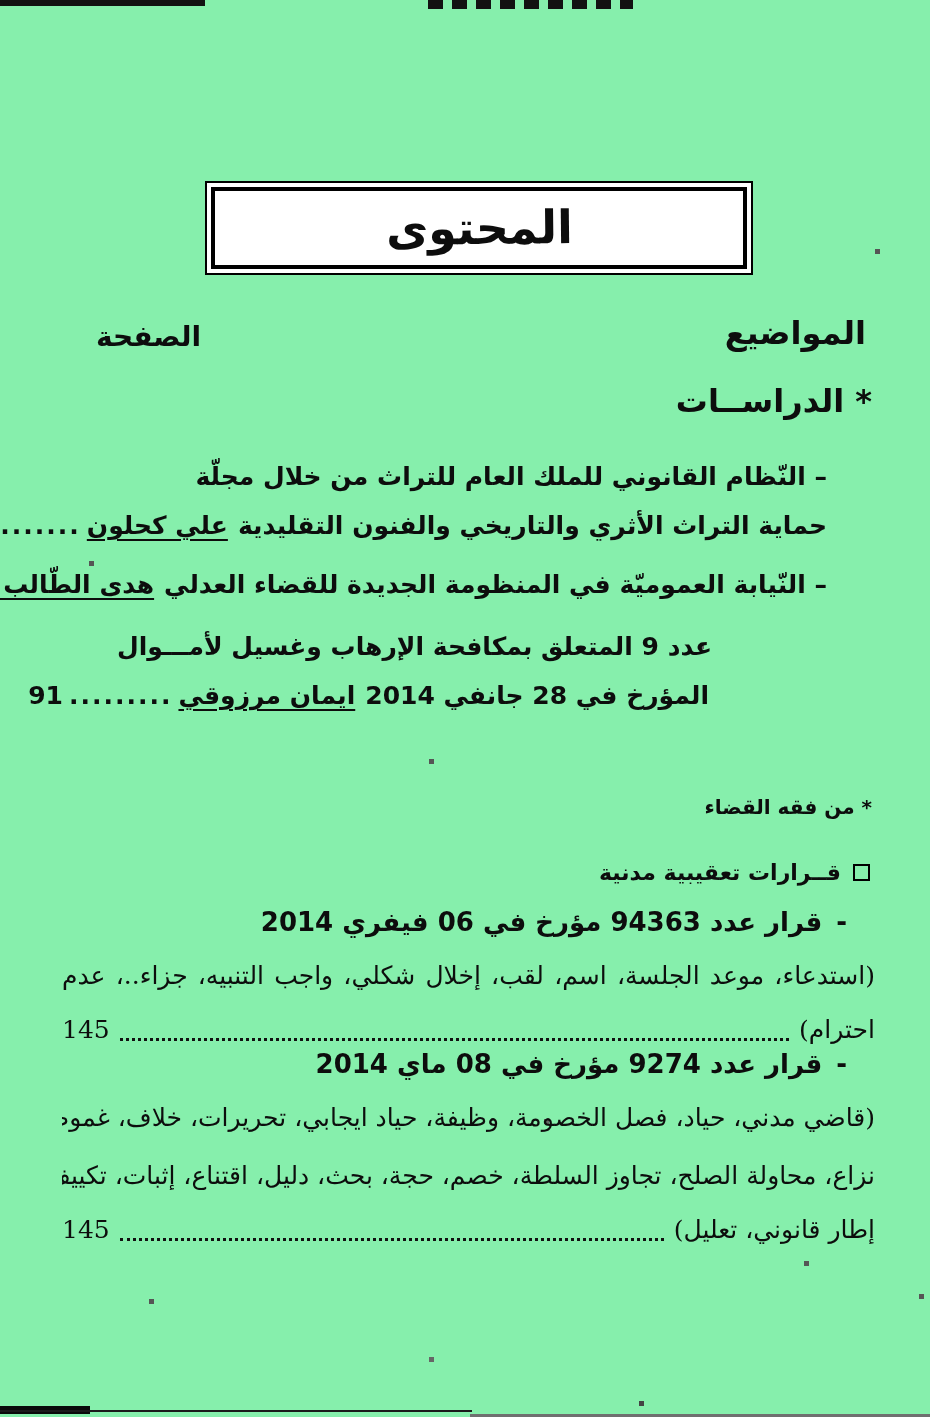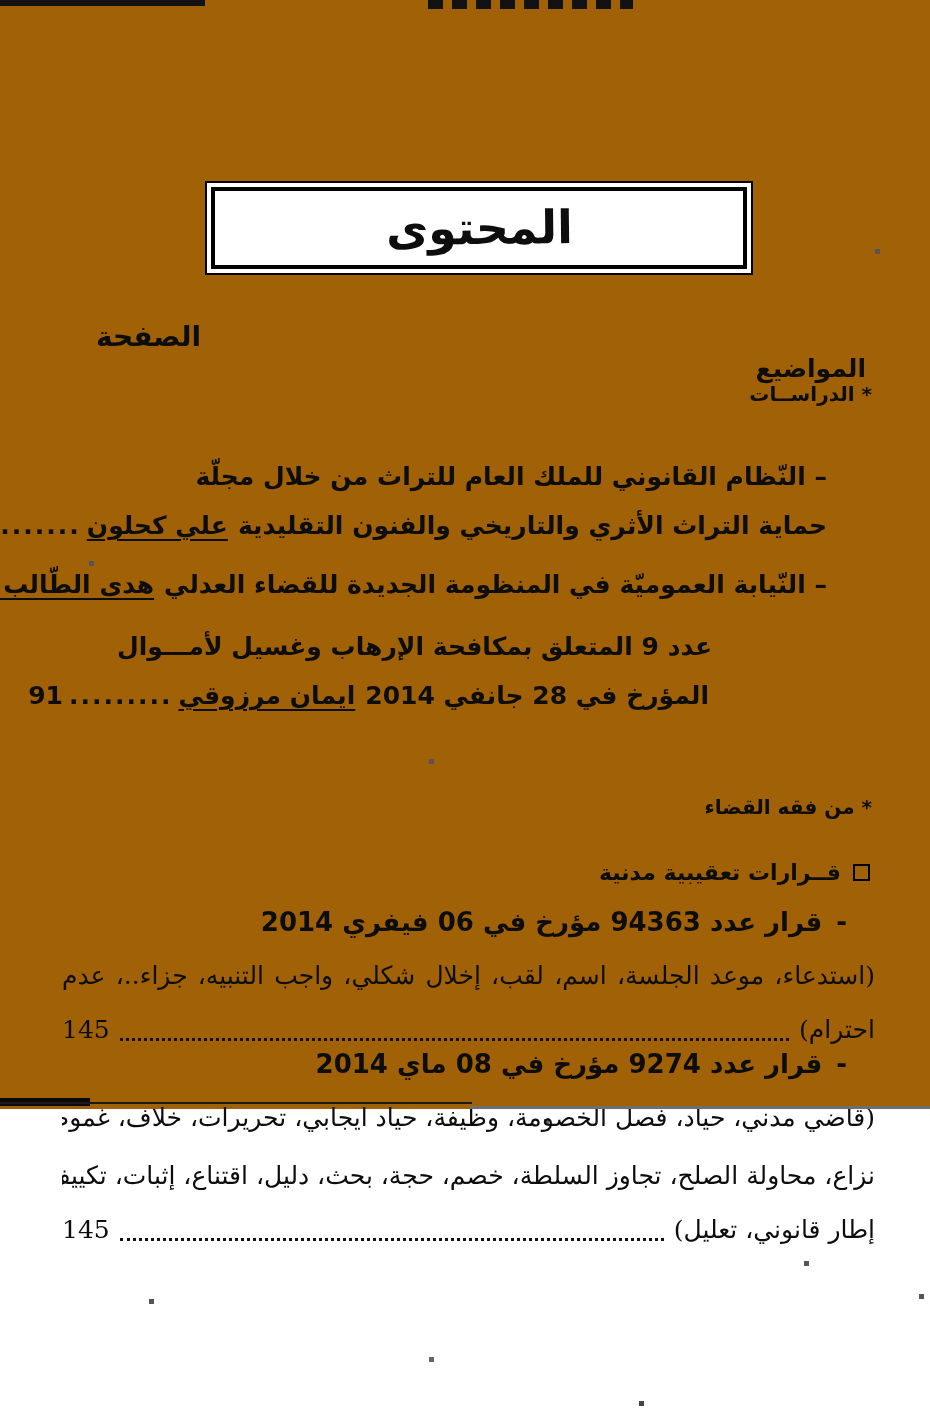--- a/index.html
+++ b/index.html
@@ -5,22 +5,22 @@
   html, body {
     margin: 0; padding: 0;
     width: 930px; height: 1417px;
     background: #ffffff;
     overflow: hidden;
     font-family: "DejaVu Sans", sans-serif;
     color: #0d0d0d;
   }
   .page {
     position: relative;
-    width: 930px; height: 1109px;
-    background: #a16207;
+    width: 930px; height: 1417px;
+    background: #86efac;
   }
   
   .top-bar-left { position:absolute; top:0; left:0; width:205px; height:6px; background:#121212; }
   .top-dashes  { position:absolute; top:0; left:428px; width:205px; height:9px;
                  background: repeating-linear-gradient(90deg,#121212 0 15px, transparent 15px 24px); }
   .bottom-thick{ position:absolute; bottom:3px; left:0; width:90px; height:8px; background:#0a0a0a; }
   .bottom-line { position:absolute; bottom:5px; left:0; width:472px; height:2px; background:#1a1a1a; }
   .bottom-gray { position:absolute; bottom:0;  left:470px; width:460px; height:3px; background:#6f6f6f; }
   .noise { position:absolute; top:0; left:0; width:3px; height:3px; background:transparent;
            box-shadow: 320px 208px 0 1px #333, 365px 238px 0 1px #444, 560px 224px 0 1px #333,
@@ -34,23 +34,23 @@
     position:absolute; left:205px; top:181px; width:548px; height:94px;
     box-sizing:border-box; border:2px solid #000; padding:4px; background:#fff;
   }
   .title-box-inner {
     box-sizing:border-box; width:100%; height:100%;
     border:4px solid #000;
     display:flex; align-items:center; justify-content:center;
   }
   .doc-title { font-size:46px; font-weight:bold; transform: rotate(-0.6deg); letter-spacing:1px; }
   
-  .col-topics   { position:absolute; top:314px; right:64px; font-size:25px; font-weight:800;margin-top:40px; }
+  .col-topics   { position:absolute; top:314px; right:64px; font-size:32px; font-weight:800; }
   .col-page     { position:absolute; top:320px; left:96px;  font-size:28px; font-weight:800; }
-  .studies-heading { position:absolute; top:382px; right:58px; font-size:20px; font-weight:800; }
+  .studies-heading { position:absolute; top:382px; right:58px; font-size:32px; font-weight:800; }
   .juris-heading   { position:absolute; top:795px; right:58px; font-size:20px; font-weight:800; }
   .juris-sub {
     position:absolute; top:860px; right:60px;
     display:flex; direction:rtl; align-items:center; gap:12px;
     font-size:22px; font-weight:800;
   }
   .square-bullet { width:13px; height:13px; border:2px solid #000; flex:0 0 auto; }
   
   .entry {
     position:absolute; left:100px; right:103px;

